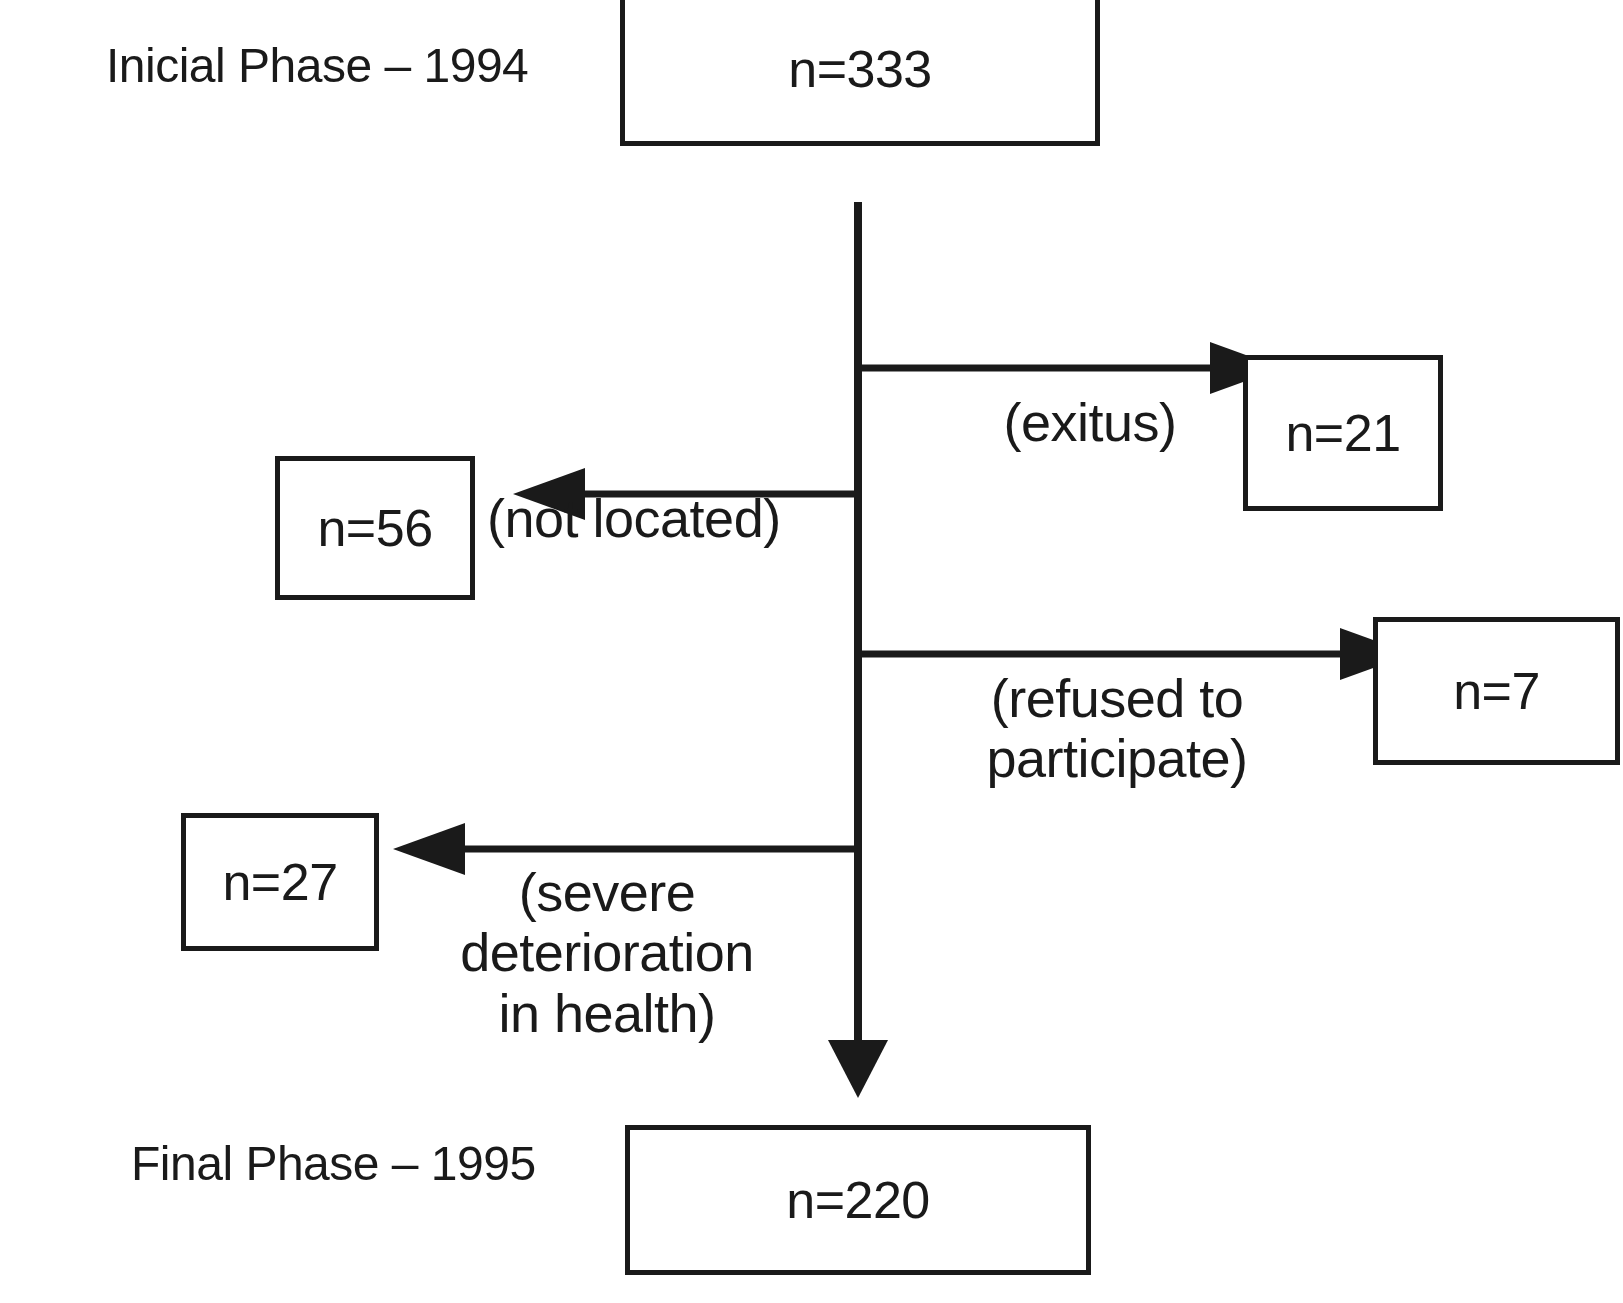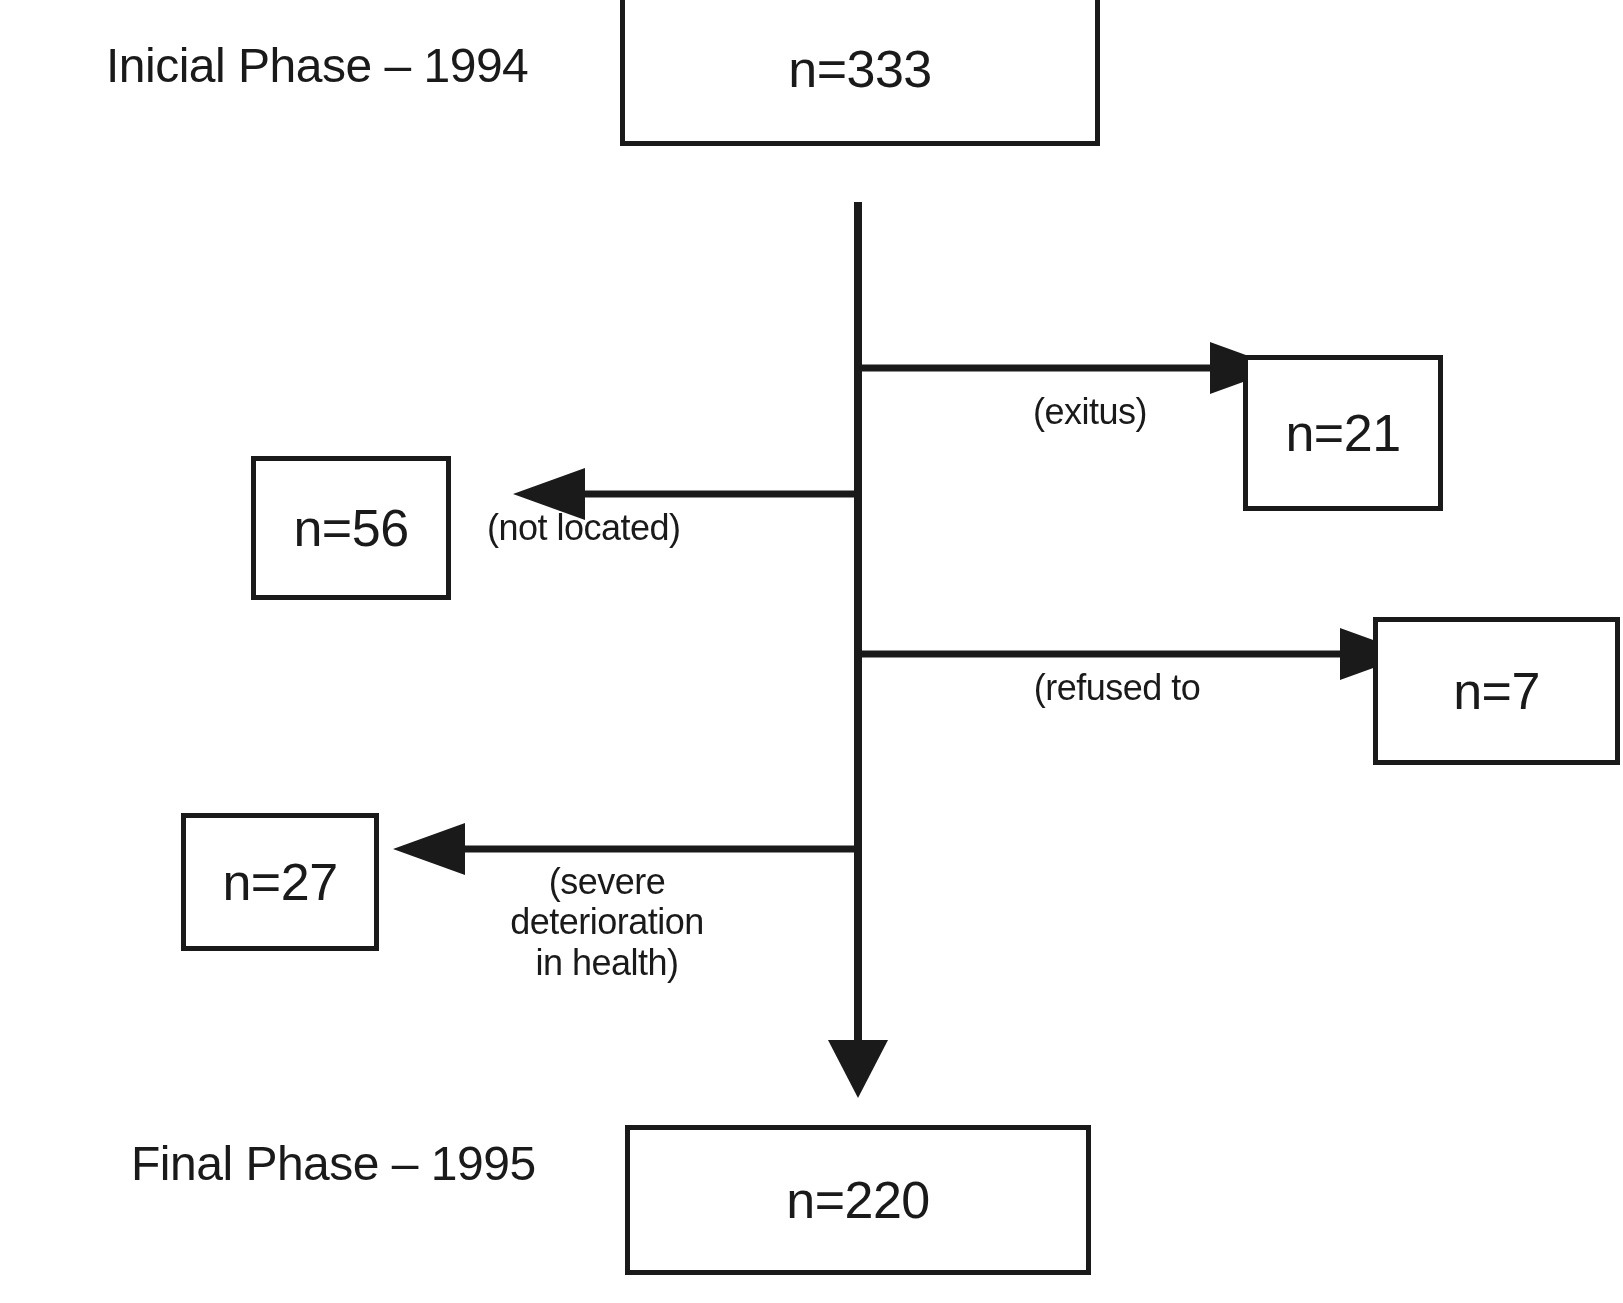--- a/index.html
+++ b/index.html
@@ -32,21 +32,21 @@
   .phase-label {
     position: absolute;
     font-size: 48px;
     line-height: 1;
     color: #1a1a1a;
     white-space: nowrap;
     letter-spacing: -0.5px;
   }
   .edge-label {
     position: absolute;
-    font-size: 36px;
+    font-size: 54px;
     line-height: 1.12;
     color: #1a1a1a;
     text-align: center;
     letter-spacing: -0.5px;
   }
   .edge-label span { display: block; }
   #flow-svg {
     position: absolute;
     left: 0;
     top: 0;
@@ -85,30 +85,31 @@
   <div class="phase-label" style="left:106px; top:42px;">Inicial Phase – 1994</div>
 
   <div class="node-box" style="left:620px; top:-8px; width:480px; height:154px;">n=333</div>
 
   <div class="node-box" style="left:1243px; top:309px; width:200px; height:156px;margin-top:46px;">n=21</div>
 
   <div class="edge-label" style="left:960px; top:392px; width:260px;">
     <span>(exitus)</span>
   </div>
 
-  <div class="node-box" style="left:251px; top:456px; width:200px; height:144px;">n=56</div>
+  <div class="node-box" style="left:275px; top:456px; width:200px; height:144px;">n=56</div>
 
-  <div class="edge-label" style="left:487px; top:508px; width:300px; text-align:left;">
+  <div class="edge-label" style="left:487px; top:488px; width:300px; text-align:left;">
     <span>(not located)</span>
   </div>
 
   <div class="node-box" style="left:1373px; top:617px; width:247px; height:148px;">n=7</div>
 
   <div class="edge-label" style="left:952px; top:668px; width:330px;">
     <span>(refused to</span>
+    <span>participate)</span>
   </div>
 
   <div class="node-box" style="left:181px; top:813px; width:198px; height:138px;">n=27</div>
 
   <div class="edge-label" style="left:452px; top:862px; width:310px;text-align:center;">
     <span>(severe</span>
     <span>deterioration</span>
     <span>in health)</span>
   </div>
 

